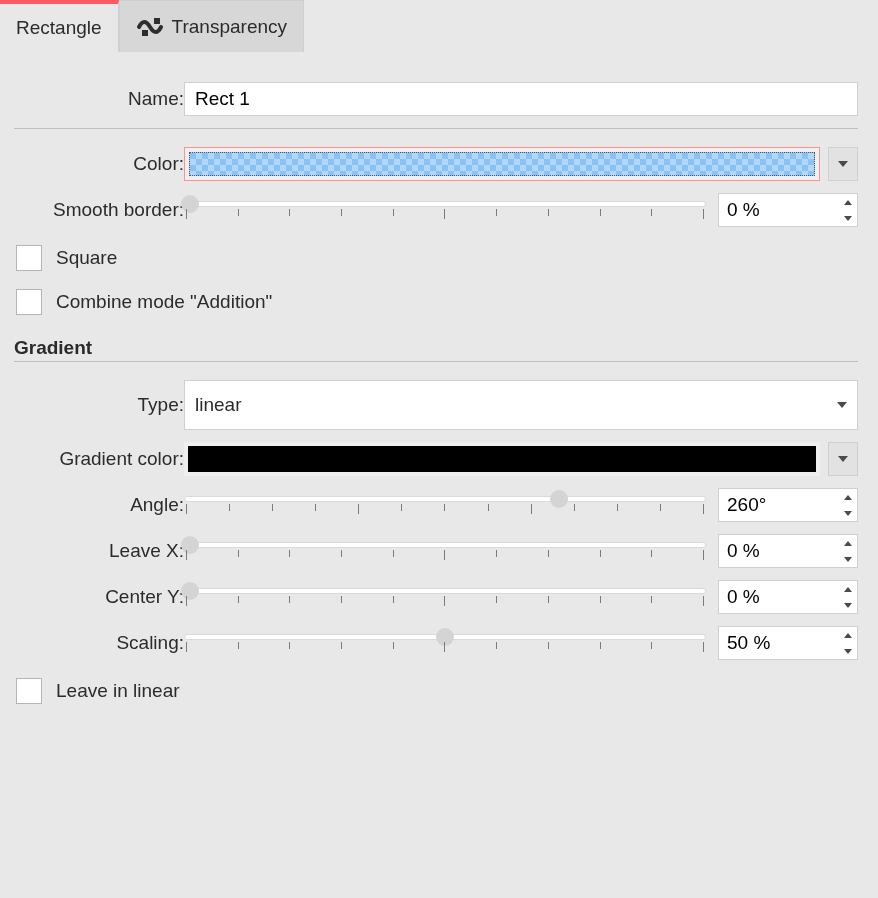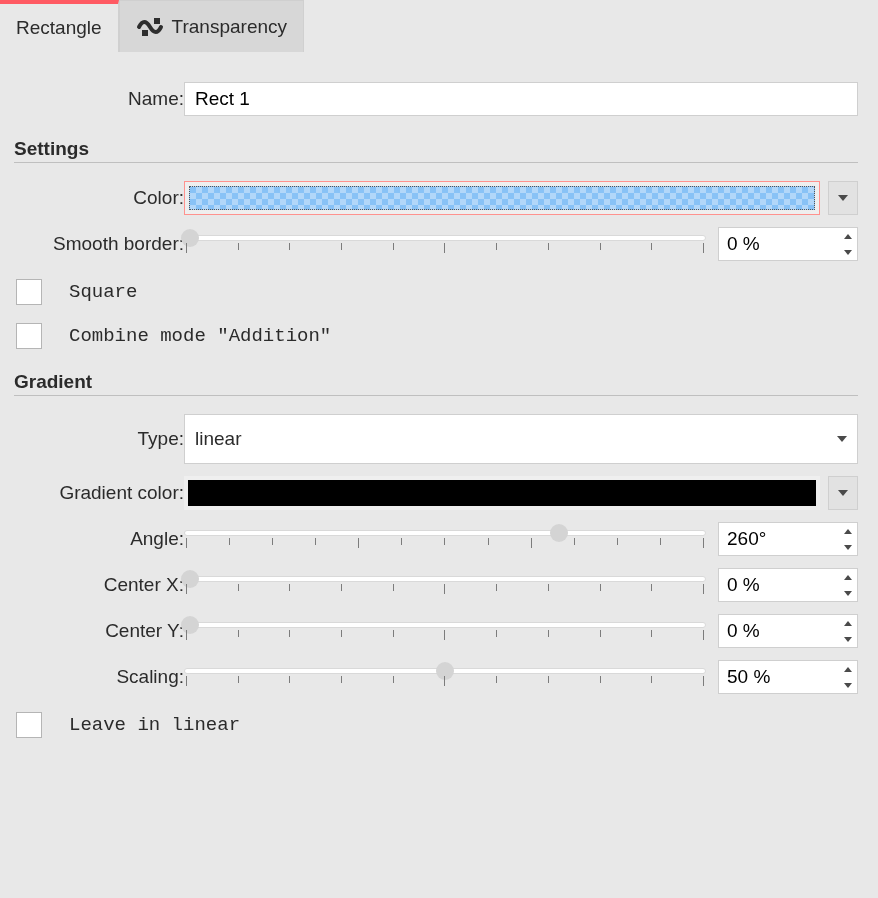--- a/index.html
+++ b/index.html
@@ -146,23 +146,22 @@
     width: 22px; display: flex; flex-direction: column;
   }
   .spin-btns button {
     flex: 1; border: none; background: #fff; padding: 0;
     display: flex; align-items: center; justify-content: center;
     cursor: pointer;
   }
 
   
   .check-row {
-    display: flex; align-items: center; gap: 27px;
+    display: flex; align-items: center; gap: 14px;
     margin: 18px 0 18px 2px;
-    font-family: Liberation Mono, monospace;
   }
   .checkbox {
     width: 26px; height: 26px; background: #fff; border: 1px solid #b5b5b5;
     cursor: pointer;
   }
 
   
   .select {
     flex: 1; height: 50px;
     background: #fff; border: 1px solid #cfcfcf;
@@ -208,21 +207,20 @@
     </div>
   </div>
 
   <div class="body">
 
     <div class="row">
       <div class="label">Name:</div>
       <input class="text-input" value="Rect 1" style="">
     </div>
 
-    <div class="section-title">Settings</div>
     <hr class="section-rule">
 
     <div class="row">
       <div class="label">Color:</div>
       <div class="swatch-wrap">
         <div class="swatch-outer">
           <div class="swatch-inner swatch-blue"></div>
         </div>
         <div class="drop-btn">
           <span class="tri-down"></span>
@@ -328,21 +326,21 @@
               </button>
             <button>
                 <span class="tri-sm-d"></span>
               </button>
           </div>
         </div>
       </div>
     </div>
 
     <div class="row">
-      <div class="label">Center X:</div>
+      <div class="label">Leave X:</div>
       <div class="slider-wrap">
         <div class="slider">
           <div class="track">
               <div class="thumb" style="left:1%"></div>
             </div>
           <div class="ticks">
             <span class="tick major"></span>
               <span class="tick"></span>
               <span class="tick"></span>
               <span class="tick"></span>

